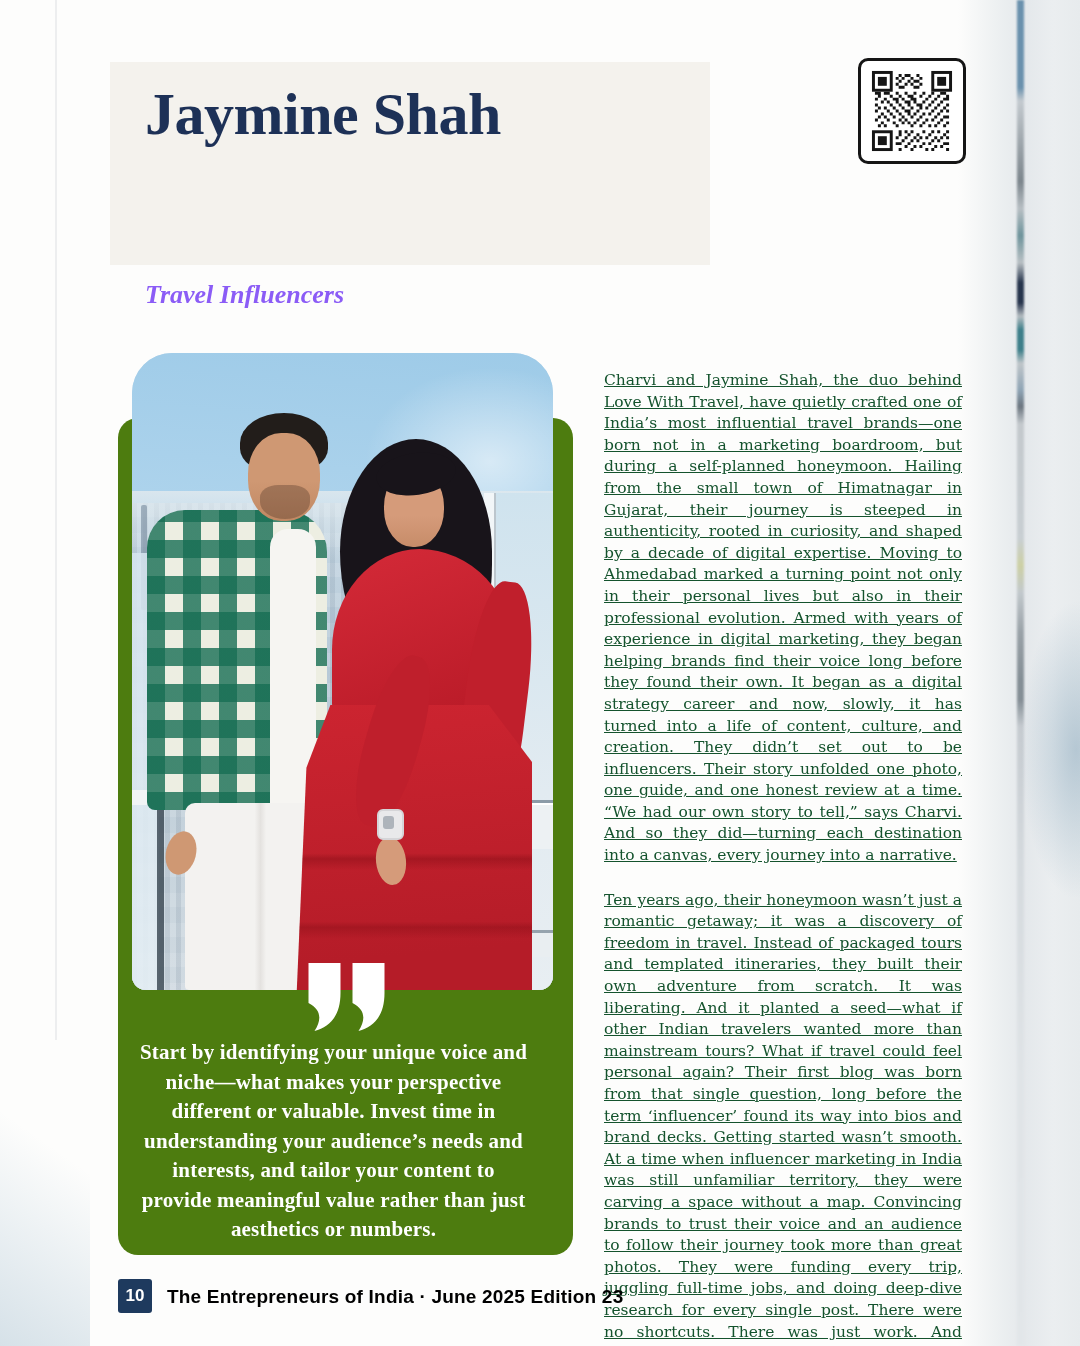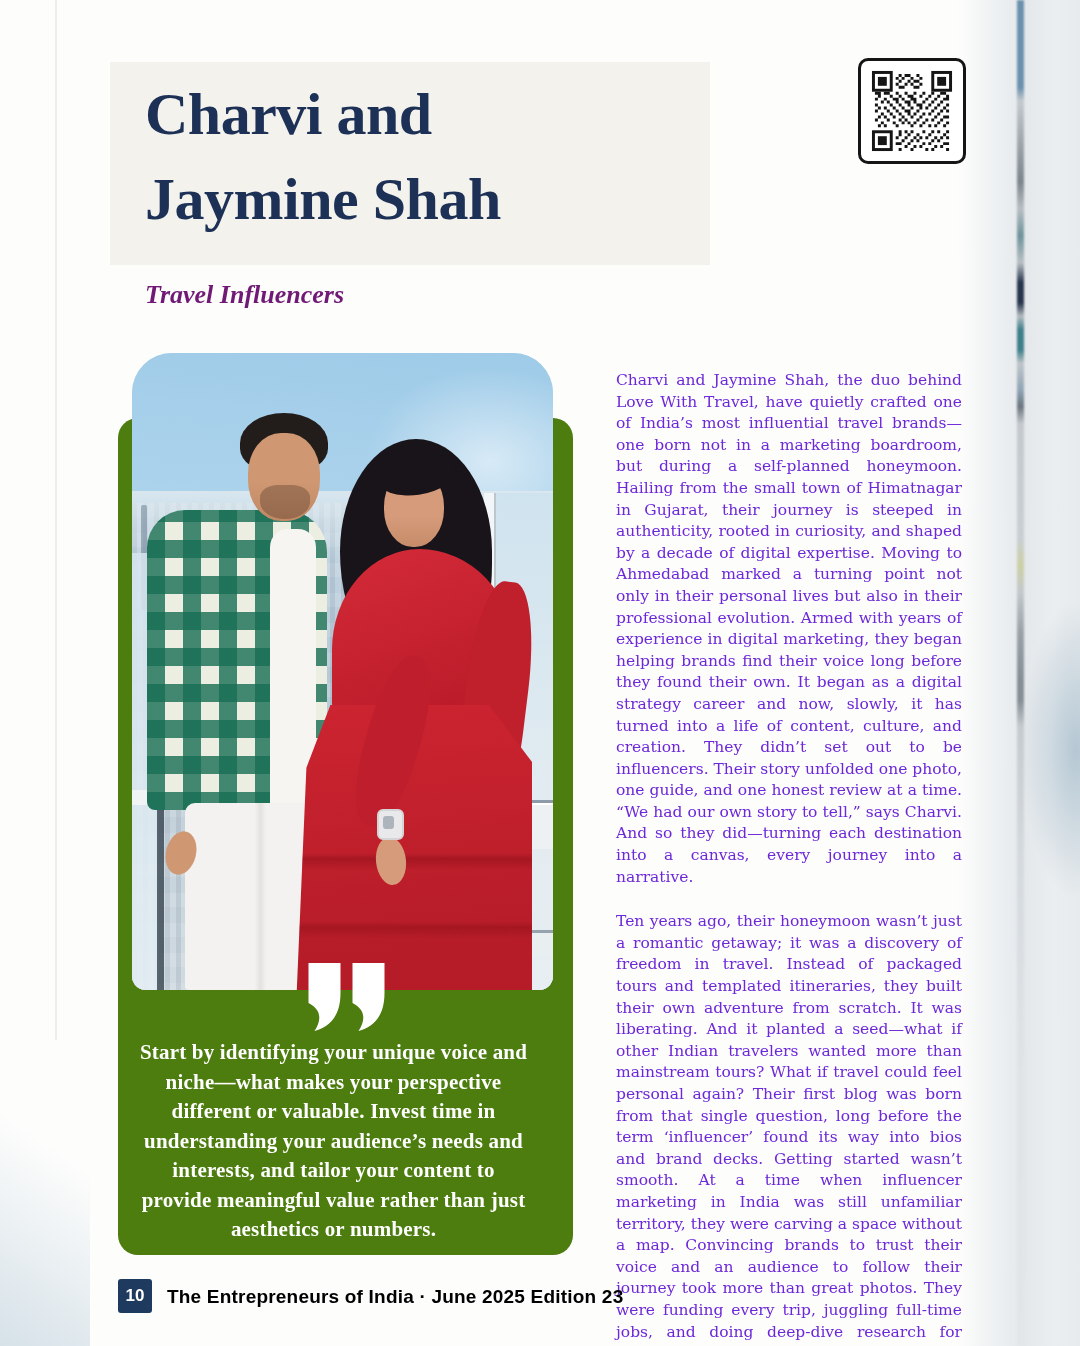--- a/index.html
+++ b/index.html
@@ -23,21 +23,21 @@
     background:radial-gradient(ellipse at 80% 50%,rgba(140,170,190,.55),rgba(140,170,190,0) 70%);}
   .bl-wedge{left:0;bottom:0;width:90px;height:330px;
     background:linear-gradient(35deg,rgba(150,180,200,.38),rgba(150,180,200,0) 60%);}
   .left-line{left:55px;top:0;width:2px;height:1040px;background:rgba(205,210,214,.35);}
 
   
   .title-block{left:110px;top:62px;width:600px;height:203px;background:#f4f2ed;}
   .title{left:145px;top:72px;width:560px;
     font:700 60px/85px "Liberation Serif",serif;color:#1d3157;letter-spacing:-.5px;}
   .subtitle{left:145px;top:281px;
-    font:italic 700 26px/1.1 "Liberation Serif",serif;color:#701a75;}
+    font:italic 700 26px/1.1 "Liberation Serif",serif;color:#8b5cf6;}
 
   .qr{left:858px;top:58px;width:88px;height:86px;background:#fff;
     border:3px solid #151515;border-radius:10px;padding:7px;}
   .qr svg{width:100%;height:100%;display:block;}
 
   
   .photo-card{left:118px;top:418px;width:455px;height:837px;
     background:#4d7c0f;border-radius:20px;}
   .photo{position:absolute;left:14px;top:-65px;width:421px;height:637px;
     border-radius:40px 40px 14px 14px;overflow:hidden;background:#bcd6e8;}
@@ -119,42 +119,41 @@
   
   .quote-icon{position:absolute;left:0;top:545px;width:100%;display:flex;
     justify-content:center;gap:10px;}
   .qmark{width:34px;height:68px;background:#fff;
     clip-path:path("M2 0 H 34 V 30 C 34 52 24 64 8 68 C 16 56 14 46 2 40 Z");}
   .quote-text{position:absolute;left:12px;top:620px;width:407px;padding:0 6px;box-sizing:border-box;
     font:700 21px/29.5px "Liberation Serif",serif;color:#fff;text-align:center;letter-spacing:.2px;}
 
   
   .article{left:600px;top:370px;width:362px;}
-  .article p{margin:0 0 23px 16px;font:15.5px/21.6px "DejaVu Serif",serif;color:#6d28d9;
-    text-align:justify;}
+  .article p{margin:0 0 23px 4px;font:15.5px/21.6px "DejaVu Serif",serif;color:#14532d;
+    text-align:justify;text-decoration:underline;}
 
   
   .footer-num{left:118px;top:1279px;width:34px;height:34px;background:#1e3a5e;border-radius:3px;
     display:flex;align-items:center;justify-content:center;
     font:700 17px "Liberation Sans",sans-serif;color:#fff;}
   .footer-text{left:167px;top:1286px;font:700 19px "Liberation Sans",sans-serif;
     color:#000000;letter-spacing:.2px;}
 </style>
 </head>
 <body>
 
 <div class="abs right-shade"></div>
 <div class="abs edge-sliver"></div>
 <div class="abs right-blob"></div>
 <div class="abs bl-wedge"></div>
 <div class="abs left-line"></div>
 
 <div class="abs title-block"></div>
 <div class="abs title">
-  <div>Charvi and</div>
   <div>Jaymine Shah</div>
 </div>
 <div class="abs subtitle">Travel Influencers</div>
 
 <div class="abs qr">
   <svg viewBox="0 0 29 29">
     <rect x="0" y="0" width="29" height="29" fill="#fff"></rect>
     <g fill="#151515">
       <rect x="1" y="1" width="7" height="7"></rect>
         <rect x="21" y="1" width="7" height="7"></rect>

